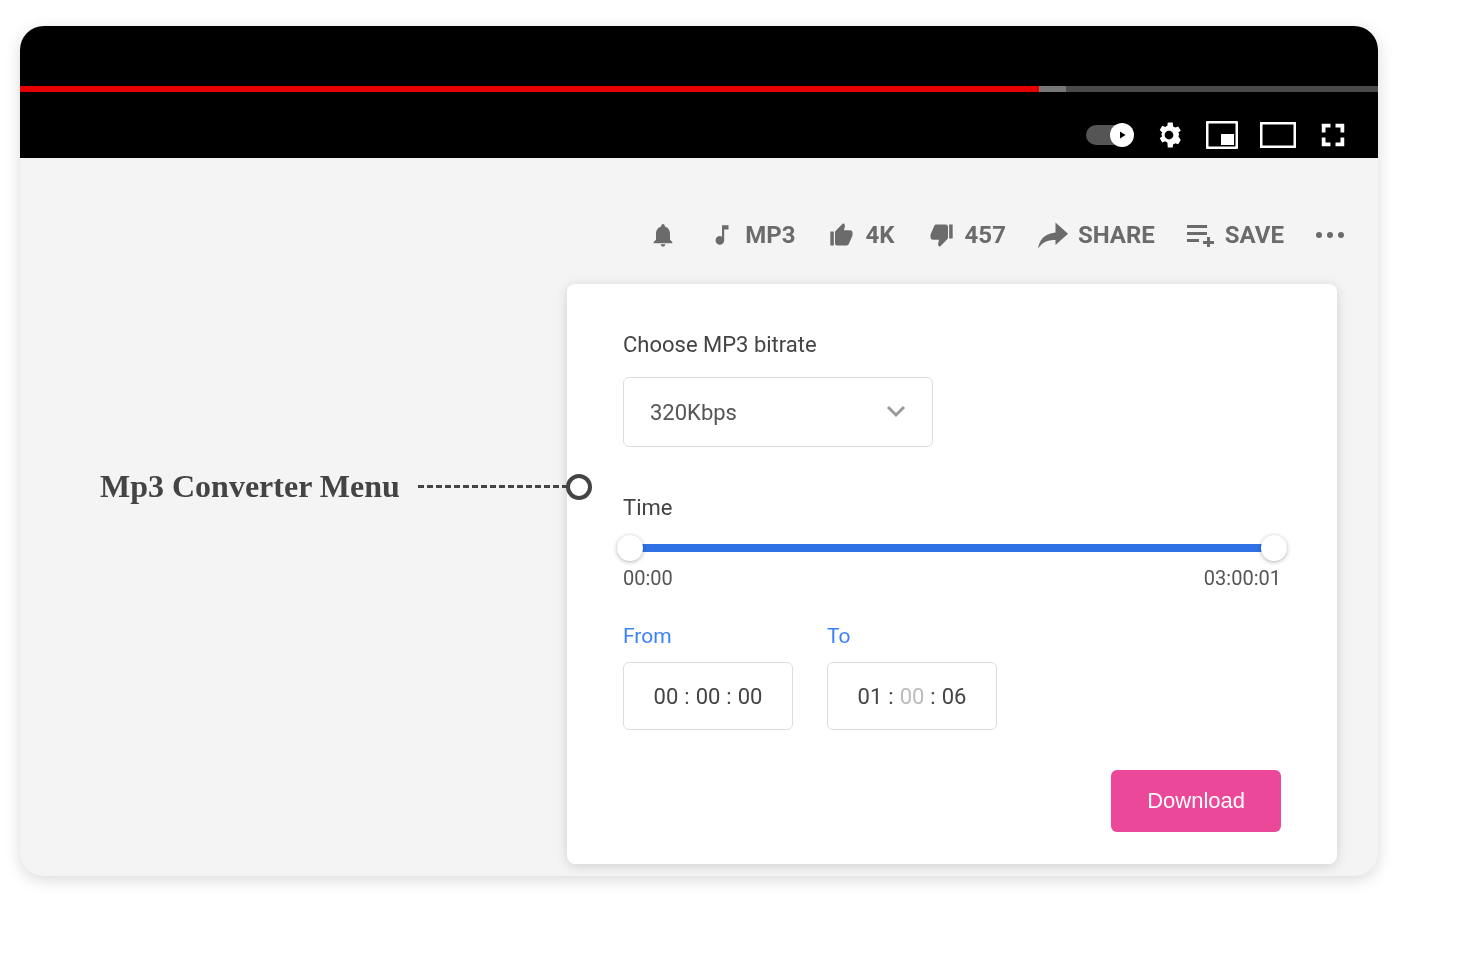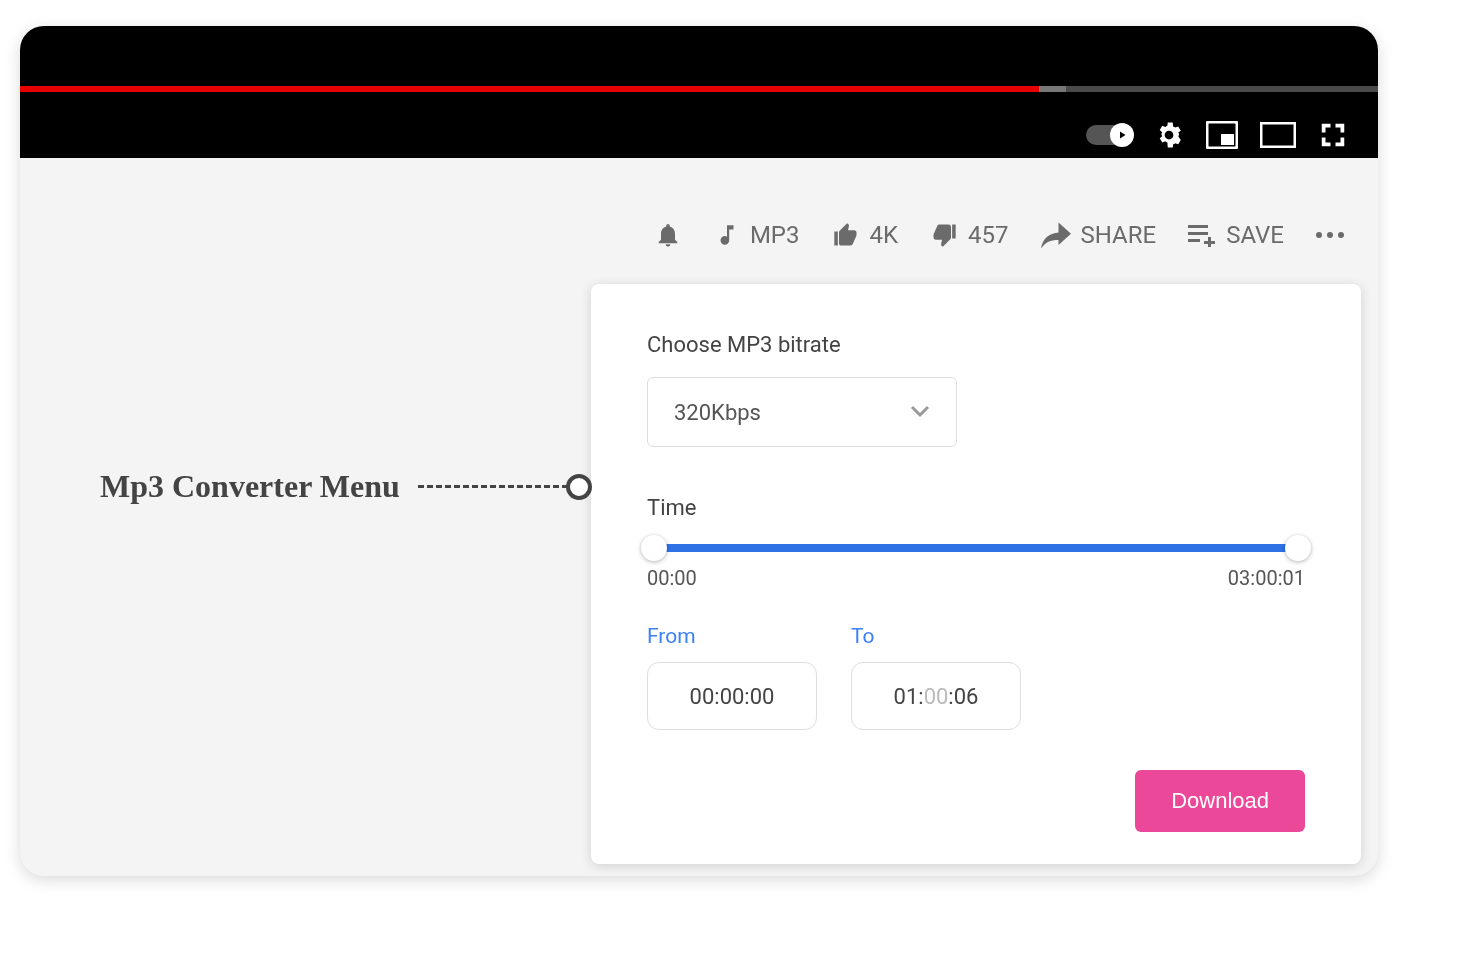--- a/index.html
+++ b/index.html
@@ -80,40 +80,40 @@
   .autoplay-toggle .knob svg { width: 12px; height: 12px; }
   .action-row {
     position: absolute;
     top: 195px;
     right: 34px;
     display: flex;
     align-items: center;
     gap: 32px;
     color: #6b6b6b;
     font-size: 24px;
-    font-weight: 400;
+    font-weight: 700;
   }
   .action-btn {
     display: flex;
     align-items: center;
     gap: 10px;
     cursor: pointer;
   }
   .action-btn svg { fill: #6b6b6b; }
   .more-dots {
     display: flex;
     gap: 5px;
   }
   .more-dots span {
     width: 6px; height: 6px; background: #6b6b6b; border-radius: 50%;
   }
   .panel {
     position: absolute;
     top: 258px;
-    left: 571px;
+    left: 547px;
     width: 770px;
     background: #fff;
     border-radius: 8px;
     box-shadow: 0 2px 12px rgba(0,0,0,0.15);
     padding: 48px 56px 32px 56px;
     color: #333;
   }
   .panel-label {
     font-size: 22px;
     color: #444;
@@ -164,28 +164,29 @@
     margin-bottom: 40px;
   }
   .time-field-group { }
   .time-field-label {
     font-size: 21px;
     color: #3b82f6;
     margin-bottom: 14px;
   }
   .time-field {
     border: 1px solid #ddd;
-    border-radius: 12px;
+    border-radius: 6px;
     height: 68px;
     width: 170px;
     display: flex;
     align-items: center;
     justify-content: center;
     font-size: 22px;
     color: #444;
+    gap: 6px;
   }
   .time-field .dim { color: #bbb; }
   .download-btn {
     background: #ec4899;
     color: #fff;
     font-size: 22px;
     border: none;
     border-radius: 6px;
     padding: 18px 36px;
     cursor: pointer;

